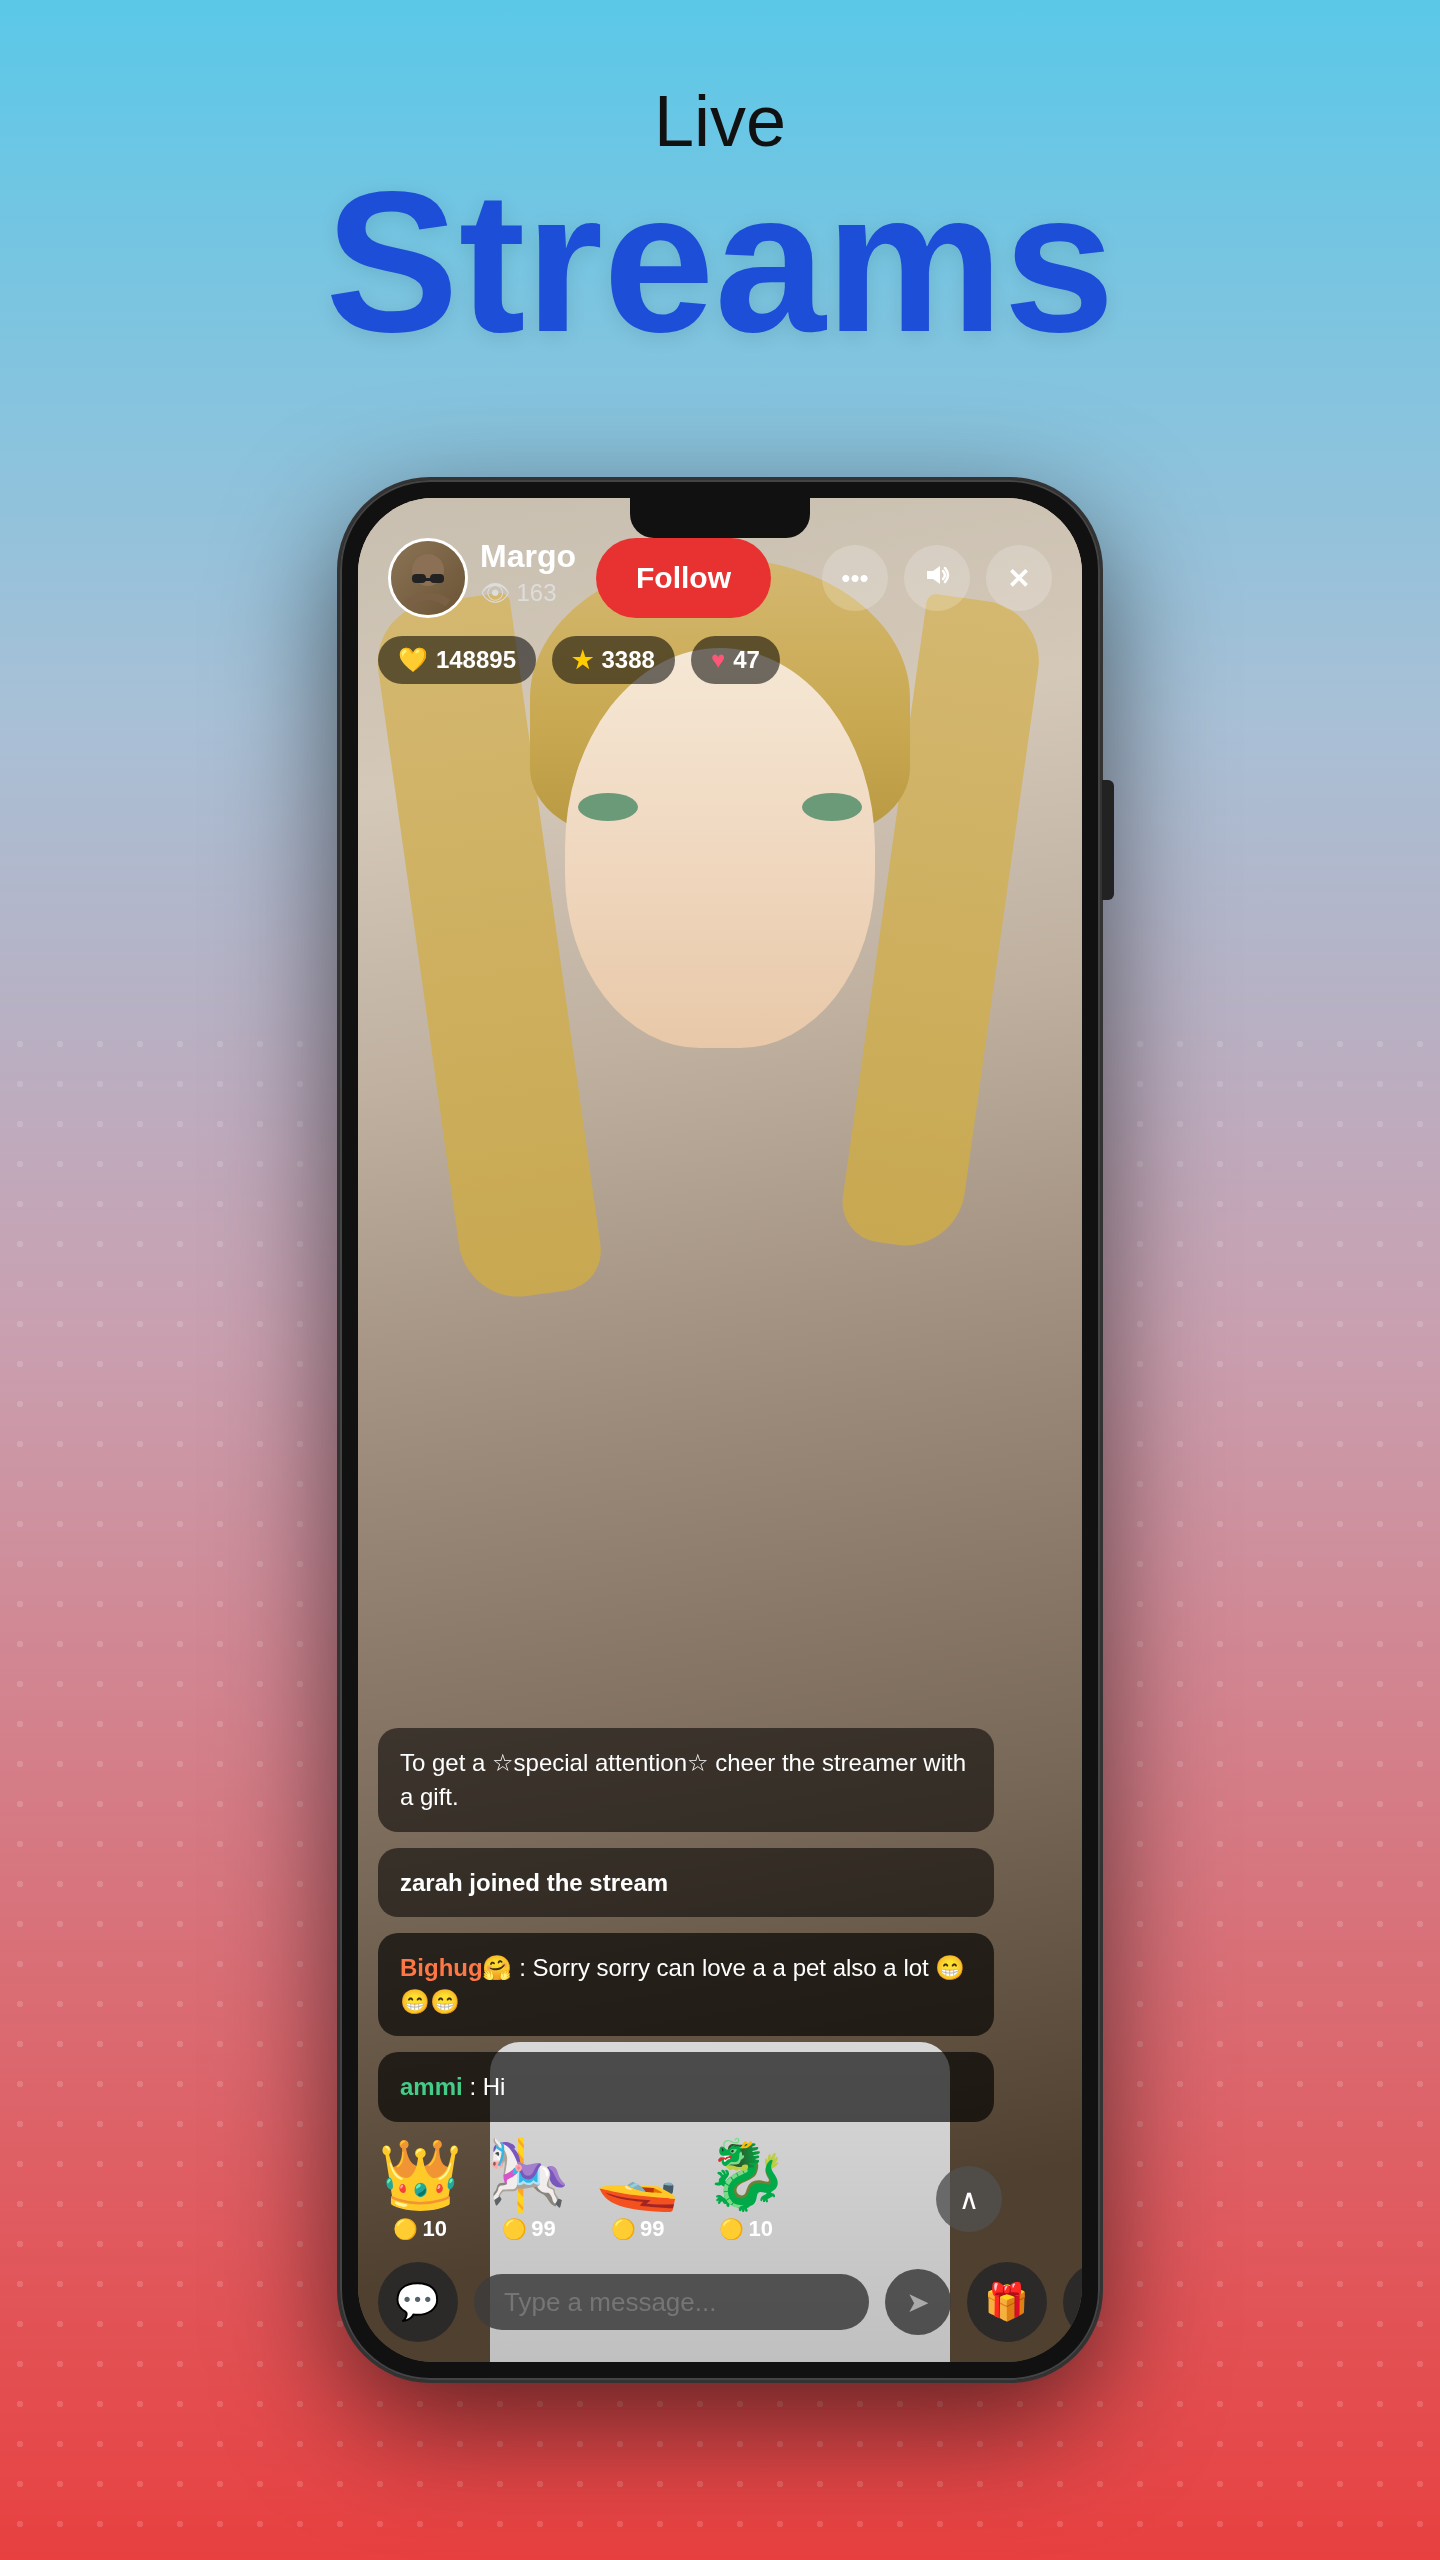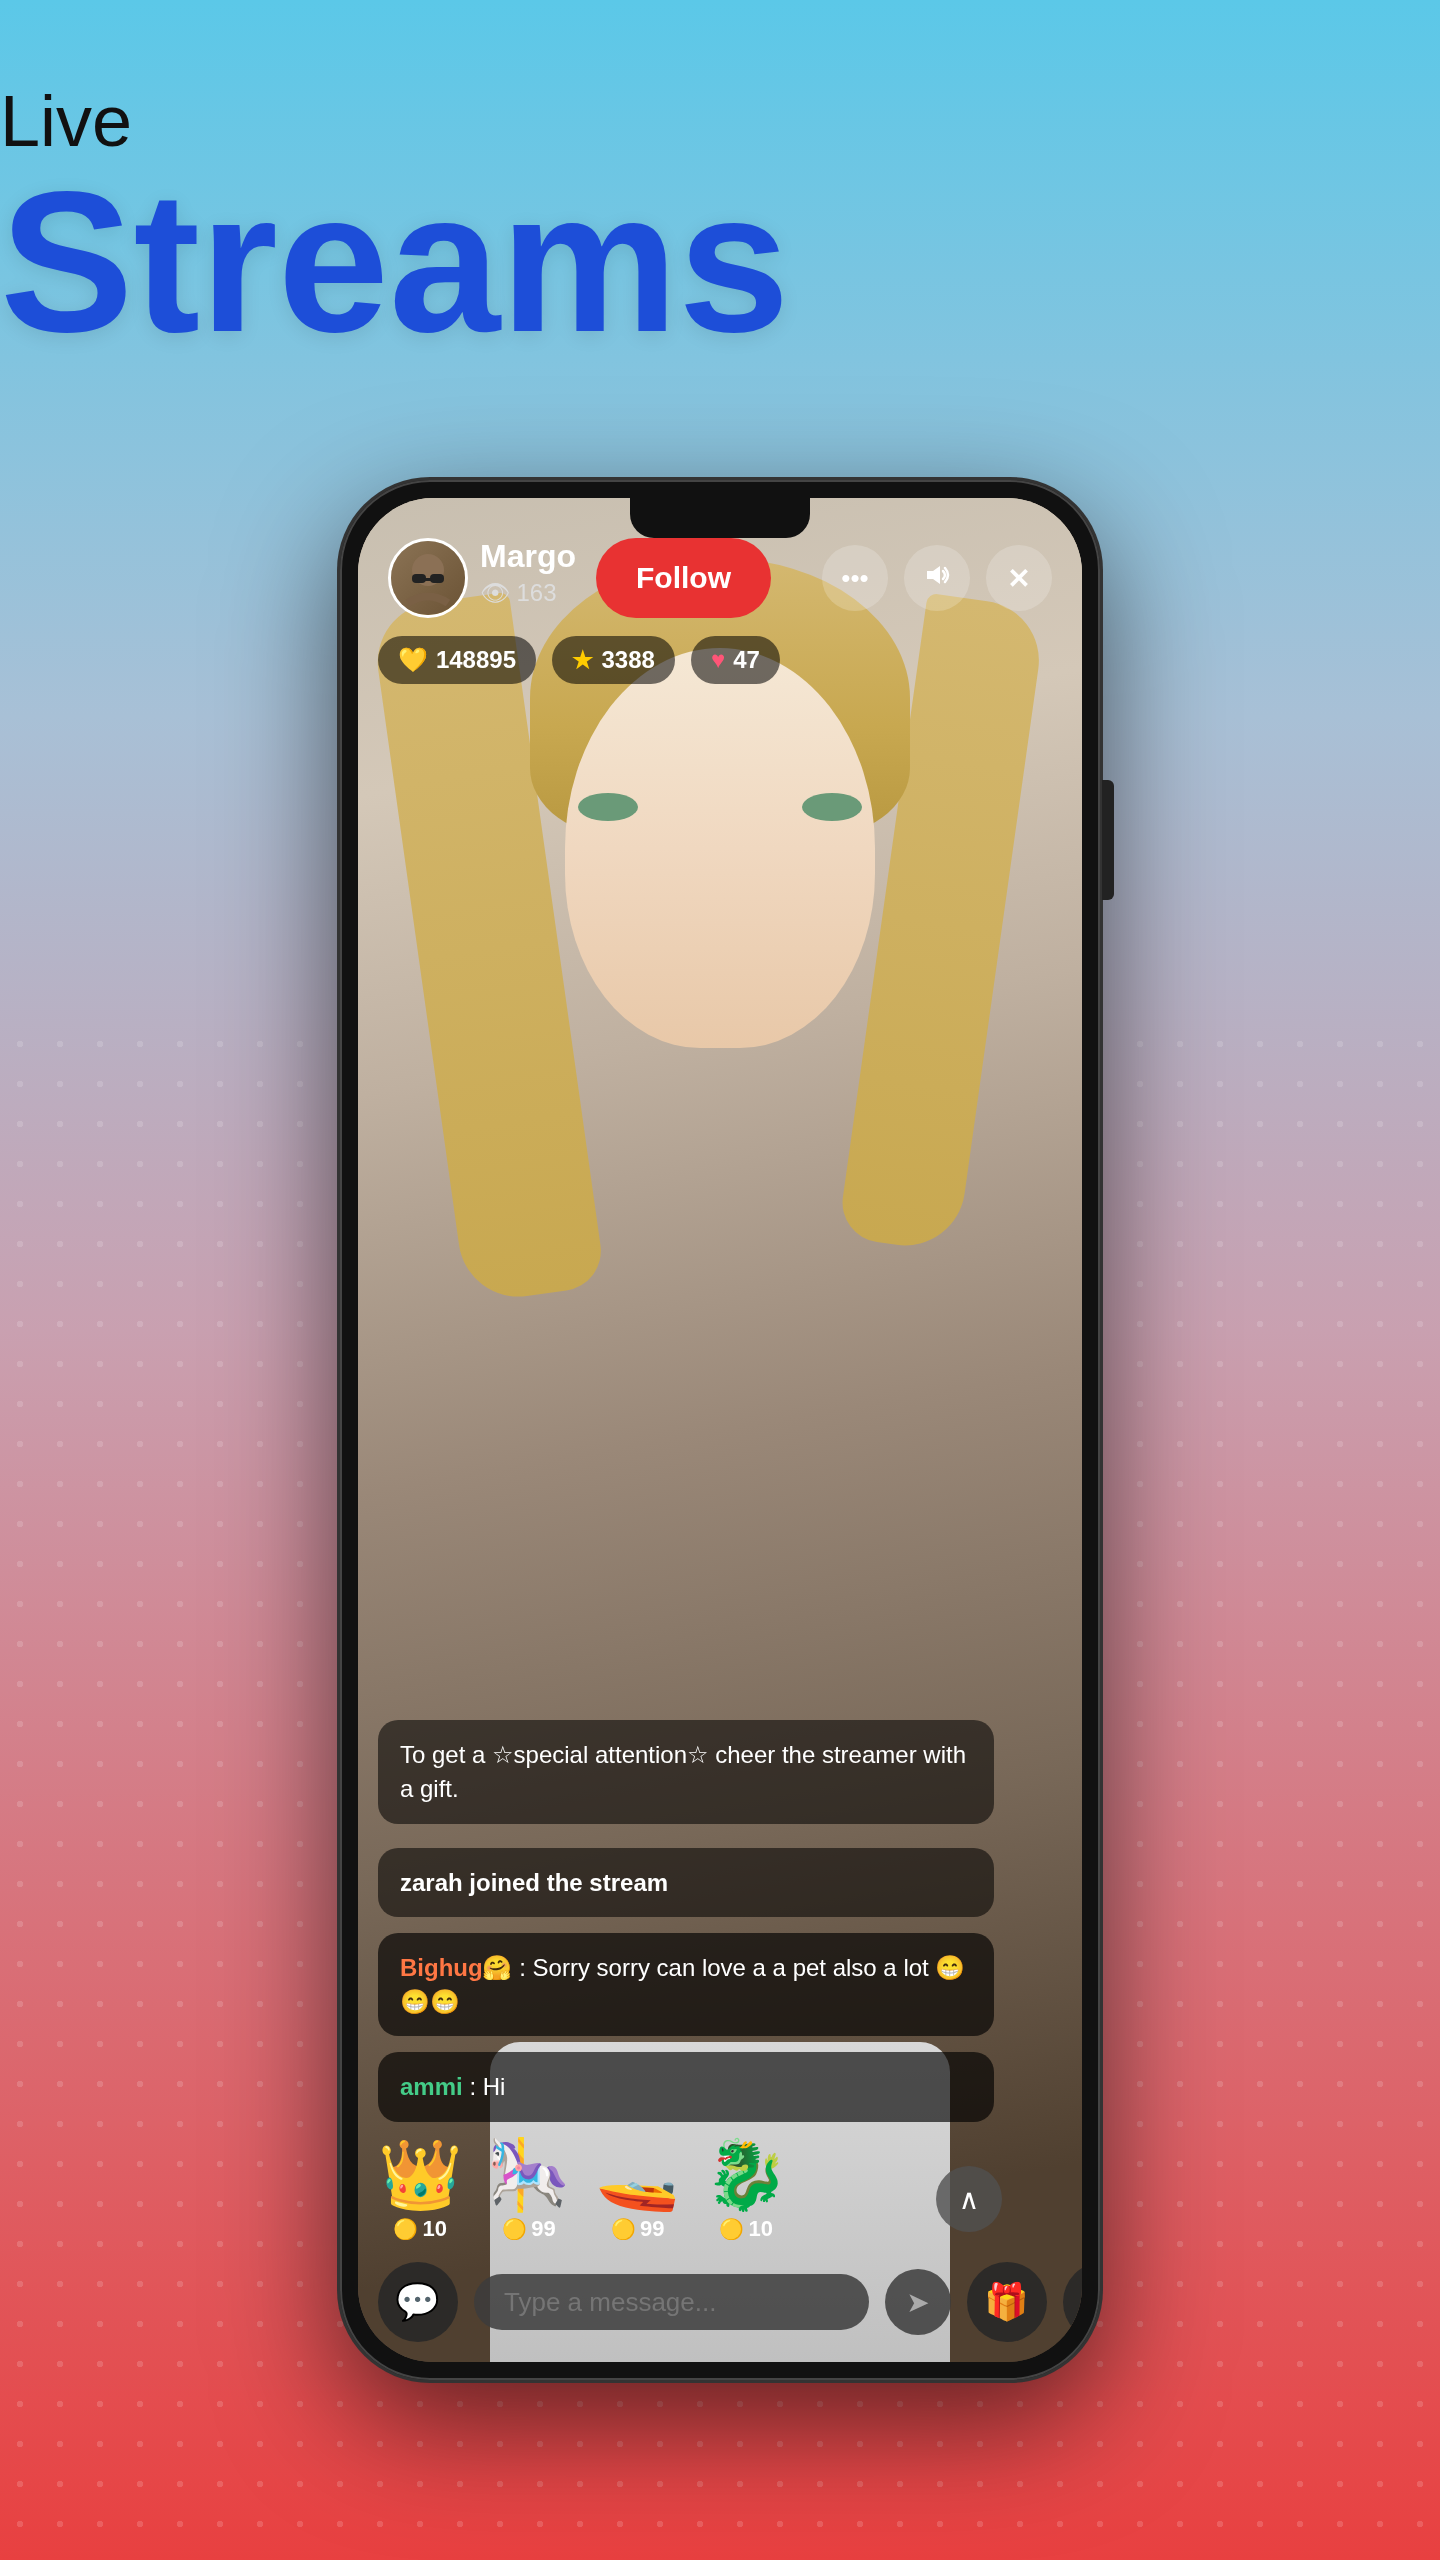--- a/index.html
+++ b/index.html
@@ -23,21 +23,21 @@
       background-image: radial-gradient(circle, rgba(255,255,255,0.15) 3px, transparent 3px);
       background-size: 40px 40px;
       pointer-events: none;
       z-index: 1;
     }
 
     .page-title-area {
       position: absolute;
       top: 80px;
       width: 100%;
-      text-align: left;
+      text-align: center;
       z-index: 2;
     }
 
     .live-text {
       font-size: 72px;
       font-weight: 400;
       color: #111;
       display: block;
     }
 
@@ -246,21 +246,20 @@
       border-radius: 20px;
       padding: 18px 22px;
       color: #fff;
       font-size: 24px;
       line-height: 1.4;
       max-width: 90%;
     }
 
     .chat-bubble.system {
       background: rgba(0,0,0,0.55);
-      margin-top: 8px;
     }
 
     .chat-username {
       color: #ff7744;
       font-weight: 700;
     }
 
     .chat-username.green {
       color: #44cc88;
       text-align: center;

